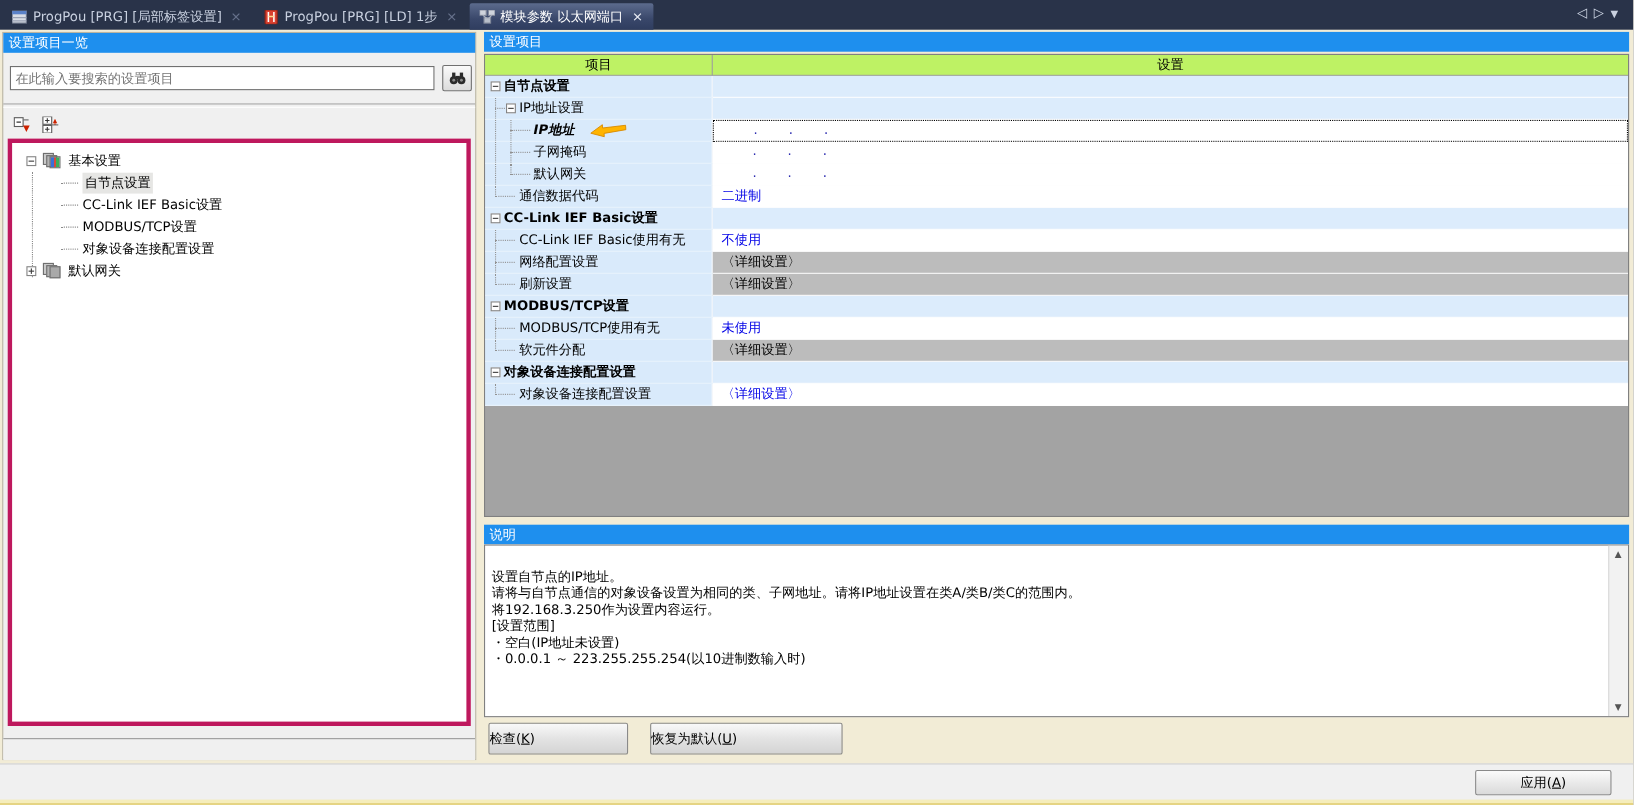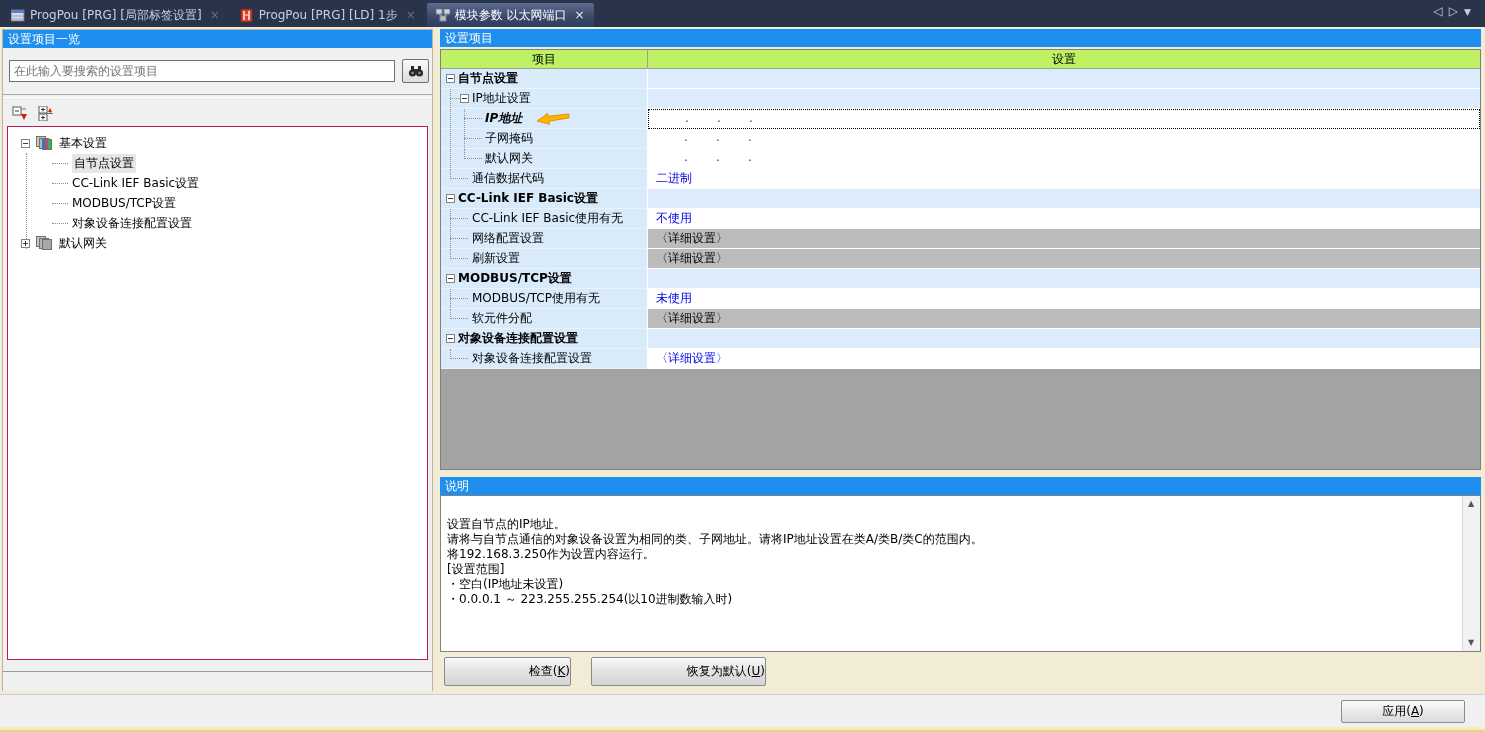--- a/index.html
+++ b/index.html
@@ -19,21 +19,21 @@
   
   .panel-header{height:18px;background:#1e8fee;color:#ffffff;line-height:18px;padding-left:5px;}
 
   
   .left-panel{position:absolute;left:2px;top:29px;width:431px;height:662px;background:#f0f0f0;border:1px solid #b9b4a0;box-sizing:border-box;}
   .search-input{position:absolute;left:6px;top:30px;width:386px;height:22px;box-sizing:border-box;border:1px solid #707070;background:#fff;font-family:inherit;font-size:12px;color:#3c3c3c;padding:0 4px;}
   .search-btn{position:absolute;left:399px;top:29px;width:27px;height:24px;box-sizing:border-box;border:1px solid #707070;border-radius:2px;background:linear-gradient(#fafafa,#dcdcdc);display:flex;align-items:center;justify-content:center;}
   .groove{position:absolute;left:0px;top:64px;width:429px;height:2px;border-top:1px solid #a8a8a8;border-bottom:1px solid #ffffff;}
   .tree-toolbar{position:absolute;left:8px;top:74px;display:flex;gap:6px;}
   .tt-btn{width:20px;height:18px;display:flex;align-items:center;justify-content:center;}
-  .tree-box{position:absolute;left:4px;top:96px;width:421px;height:534px;background:#ffffff;border:1px solid #be185d;box-sizing:border-box;overflow:hidden;}
+  .tree-box{position:absolute;left:4px;top:96px;width:421px;height:534px;background:#ffffff;border:4px solid #be185d;box-sizing:border-box;overflow:hidden;}
   .tree{position:relative;padding-top:6px;}
   .tree-row{position:relative;height:20px;display:flex;align-items:center;}
   .tree-vline{position:absolute;left:18px;top:26px;height:96px;border-left:1px dotted #8a8a8a;}
   .tree-hstub{display:inline-block;width:16px;border-top:1px dotted #8a8a8a;margin-left:19px;margin-right:4px;}
   .xbox{display:inline-block;width:9px;height:9px;box-sizing:border-box;border:1px solid #848484;background:#fff;position:relative;flex:none;}
   .xbox::before{content:"";position:absolute;left:1px;right:1px;top:3px;height:1px;background:#3c3c3c;}
   .xbox.plus::after{content:"";position:absolute;top:1px;bottom:1px;left:3px;width:1px;background:#3c3c3c;}
   .tree-row .xbox{margin-left:13px;margin-right:6px;}
   .stack-icon{width:17px;height:14px;position:relative;margin-right:6px;flex:none;}
   .stack-icon i{position:absolute;width:10px;height:11px;border:1px solid #6f6f6f;box-sizing:border-box;}
@@ -75,21 +75,21 @@
   
   .desc-header{position:absolute;left:0;top:448px;width:1041px;height:18px;background:#1e8fee;color:#fff;line-height:18px;padding-left:5px;box-sizing:border-box;}
   .desc-body{position:absolute;left:0;top:466px;width:1041px;height:157px;box-sizing:border-box;background:#ffffff;border:1px solid #808080;overflow:hidden;}
   .desc-text{position:absolute;left:0;top:0;right:17px;padding:21px 6px;line-height:15px;color:#000;}
   .vscroll{position:absolute;right:0;top:0;bottom:0;width:17px;background:#f2f2f2;border-left:1px solid #d8d8d8;}
   .vs-btn{position:absolute;left:0;width:16px;height:16px;color:#555;font-size:8px;text-align:center;line-height:16px;}
   .vs-btn.up{top:0;}
   .vs-btn.down{bottom:0;}
 
   
-  .act-btn{position:absolute;height:29px;box-sizing:border-box;border:1px solid #8a8a8a;border-radius:2px;background:linear-gradient(#f9f9f9,#e3e3e3 50%,#d4d4d4);text-align:right;line-height:27px;color:#000;}
+  .act-btn{position:absolute;height:29px;box-sizing:border-box;border:1px solid #8a8a8a;border-radius:2px;background:linear-gradient(#f9f9f9,#e3e3e3 50%,#d4d4d4);text-align:left;line-height:27px;color:#000;}
   .btn-check{left:4px;top:628px;width:127px;}
   .btn-restore{left:151px;top:628px;width:175px;}
   .u{text-decoration:underline;}
 
   
   .bottom-bar{position:absolute;left:0;bottom:5px;width:1485px;height:32px;background:#f0f0f0;border-top:1px solid #cfcfcf;}
   .btn-apply{position:absolute;right:20px;top:5px;width:124px;height:23px;box-sizing:border-box;border:1px solid #8a8a8a;border-radius:2px;background:linear-gradient(#fbfbfb,#e8e8e8 55%,#dadada);text-align:center;line-height:21px;}
   .bottom-strip{position:absolute;left:0;bottom:0;width:1485px;height:5px;background:#f5edbb;border-bottom:2px solid #e5d483;box-sizing:border-box;}
 </style>
 </head>

